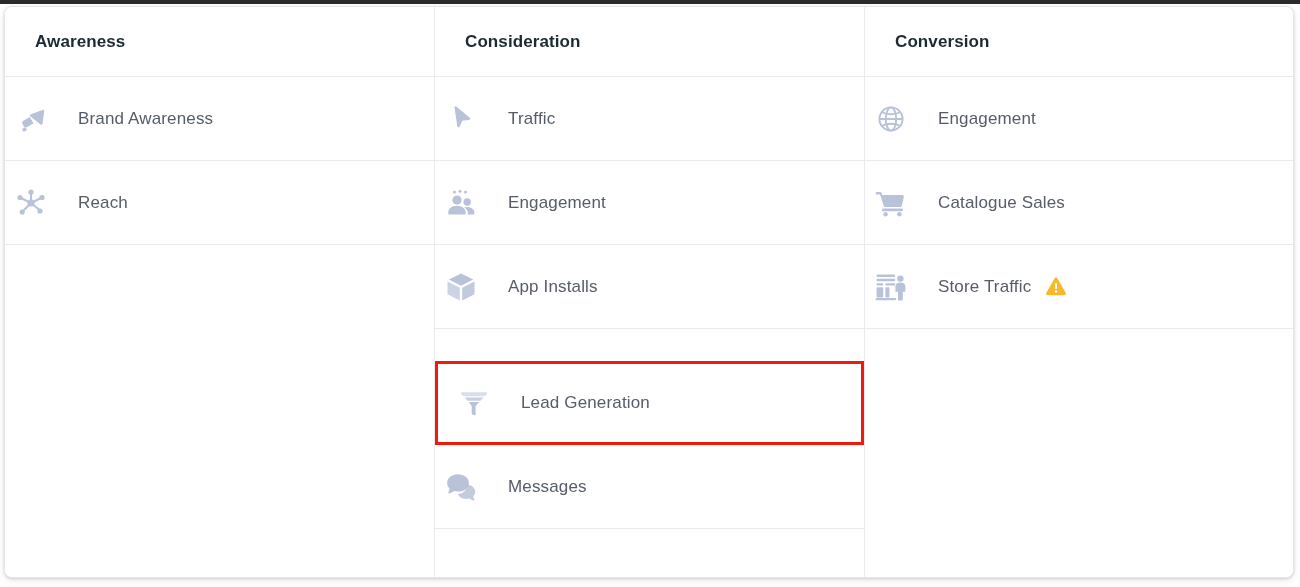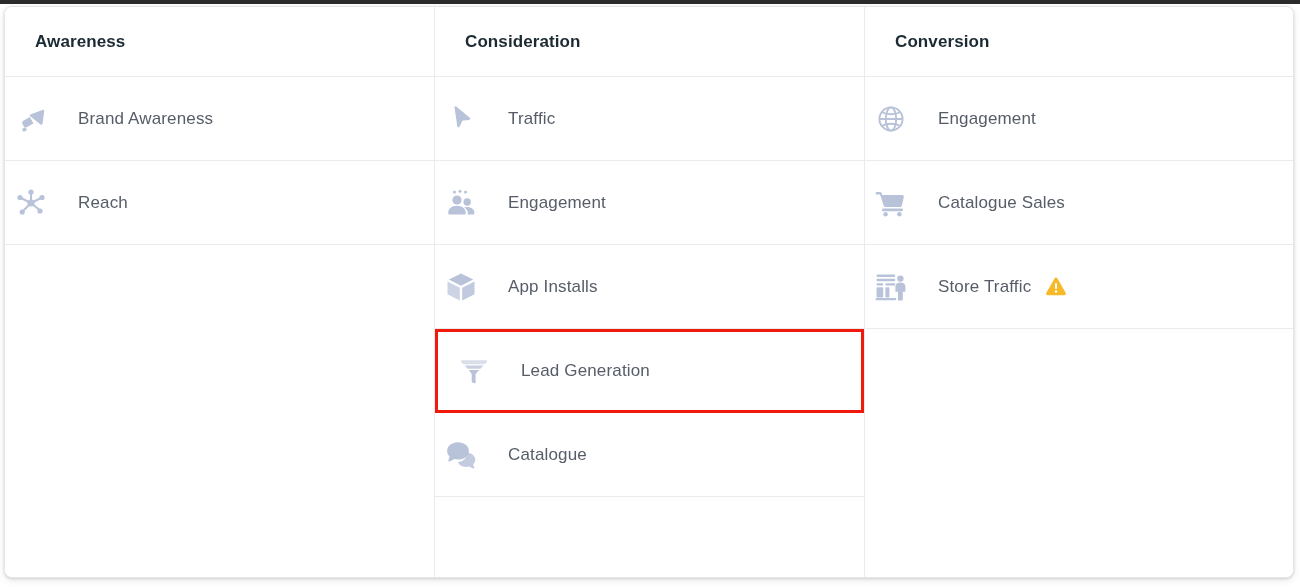--- a/index.html
+++ b/index.html
@@ -85,20 +85,21 @@
     align-items: center;
     padding-left: 9px;
     border-bottom: 1px solid #e9ebee;
     position: relative;
     background: #ffffff;
   }
   .objective-row.selected {
     border: 3px solid #ef1a0c;
     border-bottom: 3px solid #ef1a0c;
     padding-left: 19px;
+    margin-top: 32px;
   }
 
   .row-icon {
     width: 34px;
     height: 34px;
     flex: 0 0 34px;
     margin-right: 30px;
     display: flex;
     align-items: center;
     justify-content: center;
@@ -218,21 +219,21 @@
           </span>
           <span class="row-label">Lead Generation</span>
         </div>
         <div class="objective-row">
           <span class="row-icon">
             <svg width="34" height="34" viewBox="0 0 34 34">
               <path fill="#B8C2D9" d="M14.0 4.2c6.0 0 10.9 3.9 10.9 8.7 0 4.8-4.9 8.7-10.9 8.7-1.2 0-2.4-0.2-3.5-0.5l-5.0 2.4c-0.6 0.3-1.3-0.3-1.1-1.0l1.2-4.1c-1.6-1.5-2.5-3.4-2.5-5.5 0-4.8 4.9-8.7 10.9-8.7z"></path>
               <path fill="#B8C2D9" opacity="0.85" d="M22.7 14.6c4.8 0.3 8.6 3.4 8.6 7.2 0 1.7-0.8 3.3-2.1 4.5l1.0 3.4c0.2 0.6-0.4 1.1-1.0 0.8l-4.2-2.0c-0.9 0.2-1.8 0.4-2.8 0.4-3.9 0-7.2-2.0-8.3-4.7 5.3-0.5 9.4-4.1 8.8-9.6z"></path>
             </svg>
           </span>
-          <span class="row-label">Catalogue</span>
+          <span class="row-label">Messages</span>
         </div>
       </div>
       <div class="objective-column">
         <div class="column-header">
           <span class="column-header-text">Conversion</span>
         </div>
         <div class="objective-row">
           <span class="row-icon">
             <svg width="34" height="34" viewBox="0 0 34 34">
               <g fill="none" stroke="#B8C2D9" stroke-width="1.9">

